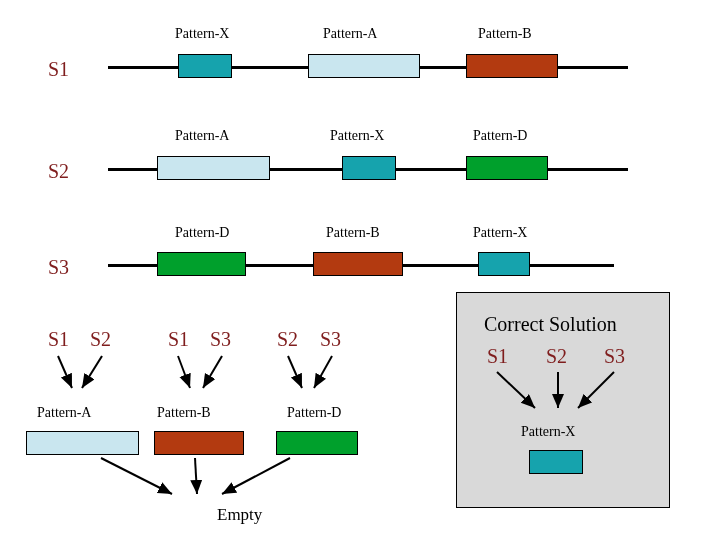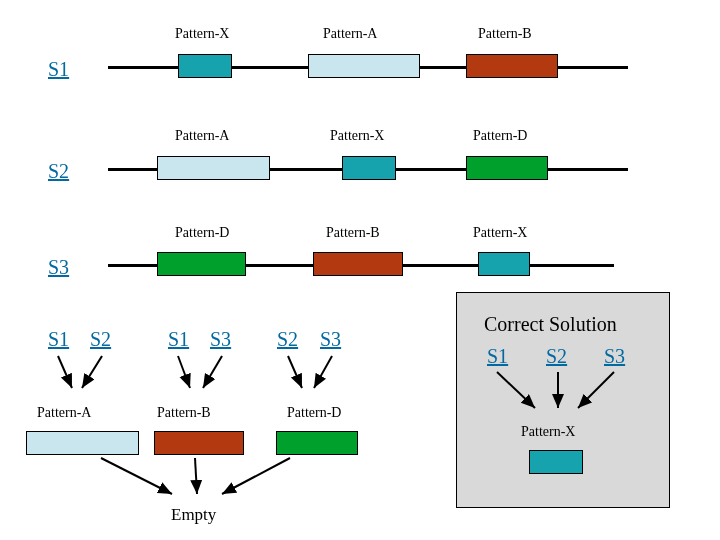--- a/index.html
+++ b/index.html
@@ -8,39 +8,39 @@
     font-family:"Liberation Serif", serif;
     -webkit-font-smoothing:antialiased;
   }
   .abs{position:absolute;}
   .lbl{
     font-family:"Liberation Serif", serif;
     font-size:14px;color:#000;white-space:nowrap;
   }
   .seqname{
     font-family:"Liberation Serif", serif;
-    font-size:20px;color:#0369a1;white-space:nowrap;text-decoration:underline;
+    font-size:20px;color:#7f1d1d;white-space:nowrap;
   }
   .line{
     position:absolute;height:3px;background:#000;
   }
   .box{
     position:absolute;border:1px solid #000;box-sizing:border-box;
   }
   .panel{
     position:absolute;background:#d9d9d9;border:1px solid #000;box-sizing:border-box;
   }
   .paneltitle{
     font-family:"Liberation Serif", serif;font-size:20px;color:#000;white-space:nowrap;
   }
   .midlbl{
     font-family:"Liberation Serif", serif;font-size:14px;color:#000;white-space:nowrap;
   }
   .emptylbl{
-    font-family:"Liberation Serif", serif;font-size:17px;color:#000;white-space:nowrap;
+    font-family:"Liberation Serif", serif;font-size:17px;color:#000;white-space:nowrap;margin-left:46px;
   }
   svg.arrows{position:absolute;left:0;top:0;width:720px;height:540px;pointer-events:none;}
 </style>
 </head>
 <body>
 
 <div id="sequences-root">
     <div class="seqname abs" style="left: 48px; top: 58px;">S1</div>
     <div class="line" style="left: 108px; top: 66px; width: 520px;"></div>
     <div class="lbl abs" style="left: 175px; top: 26px;">Pattern-X</div>

